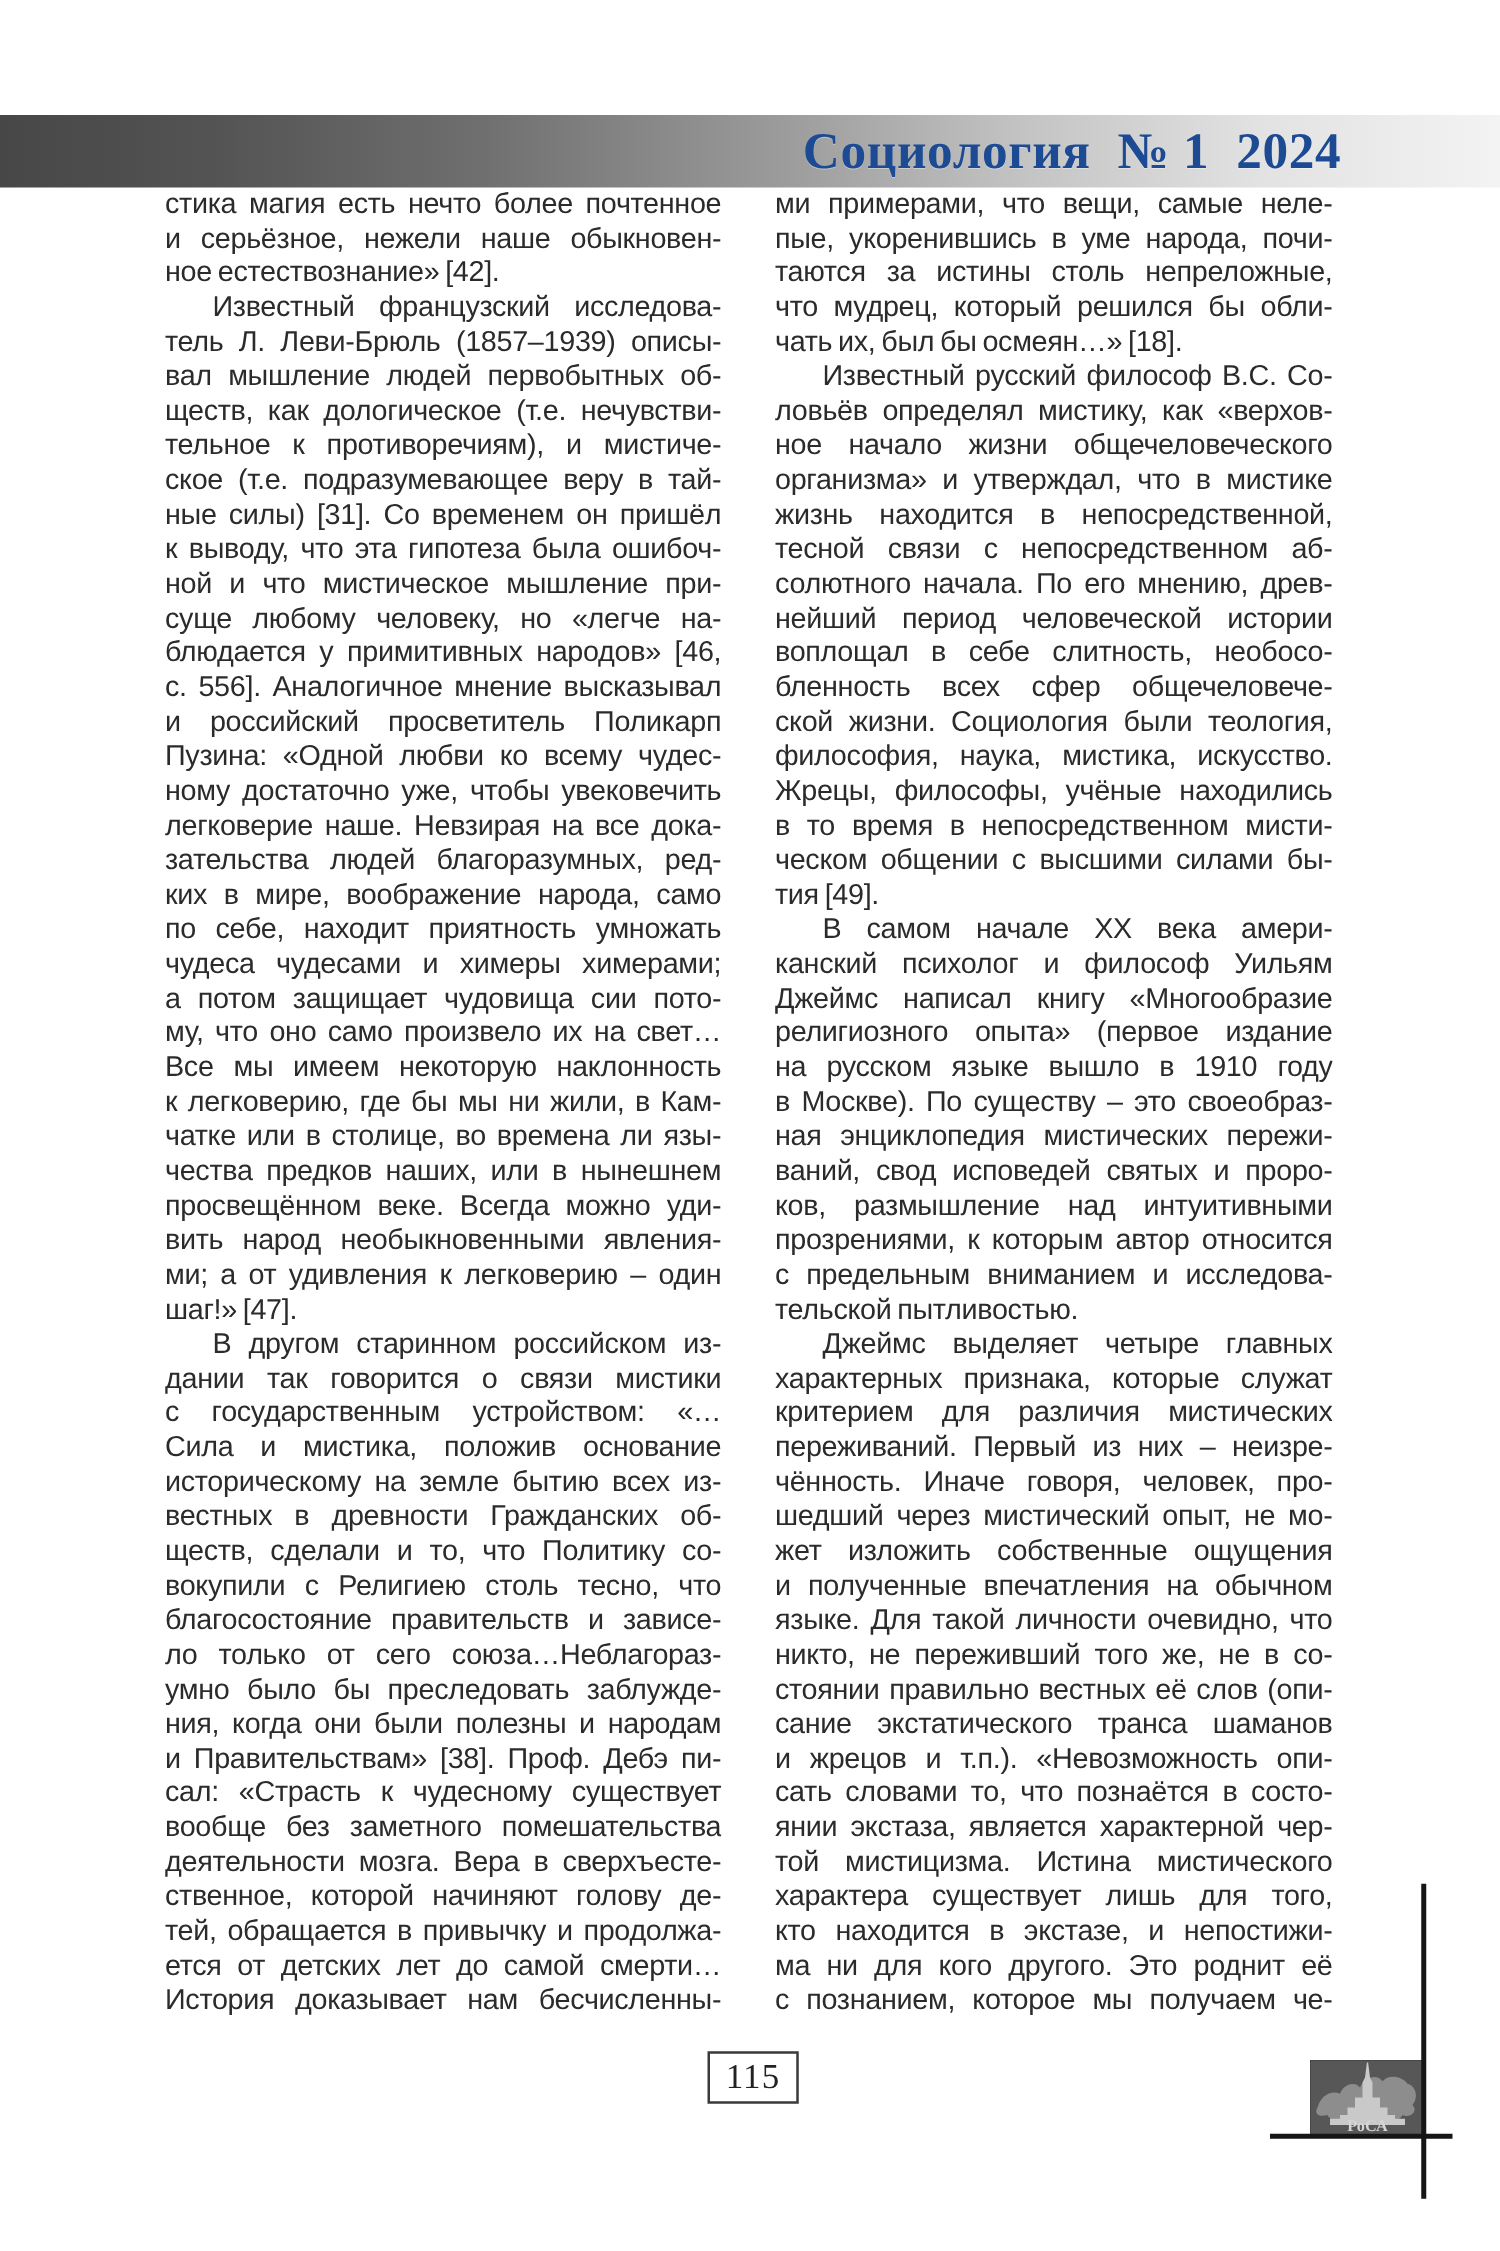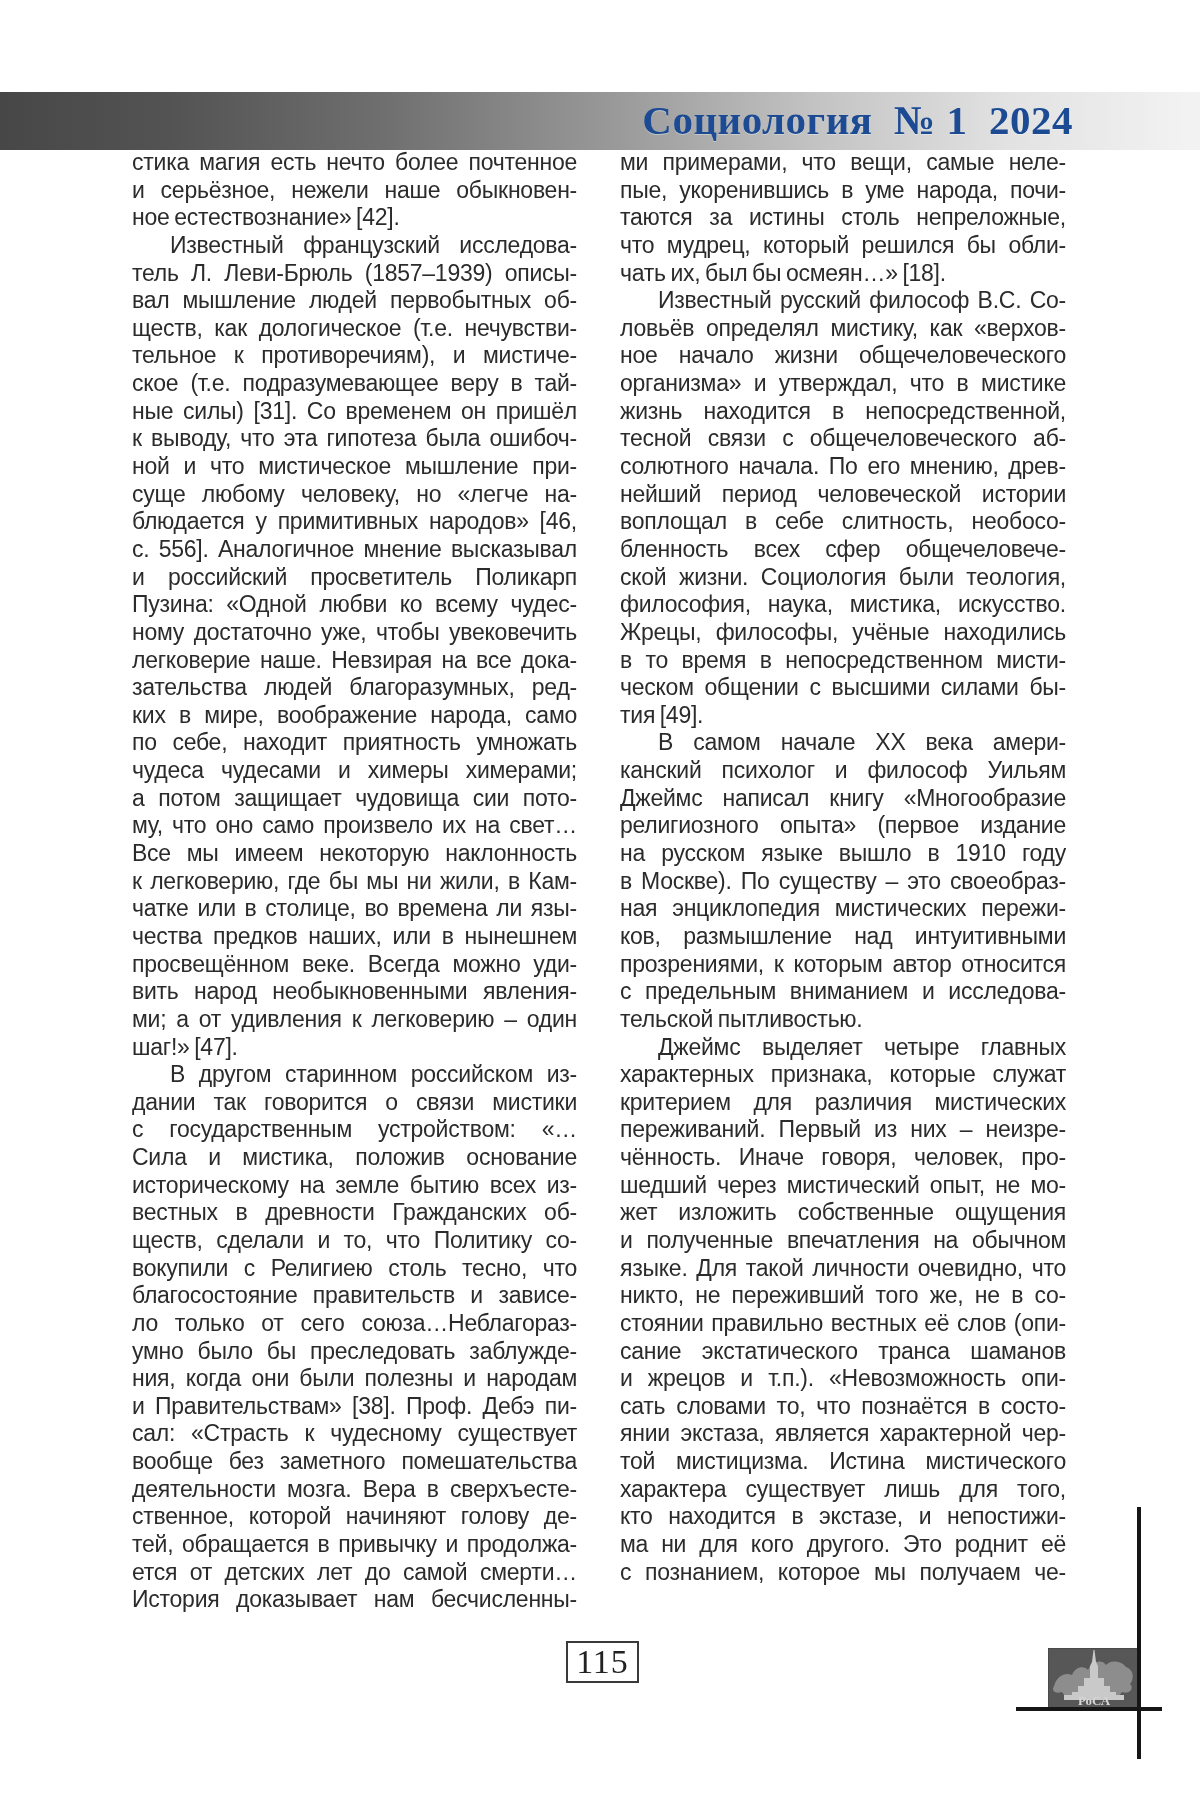--- a/index.html
+++ b/index.html
@@ -33,21 +33,21 @@
   }
   .ln.end{text-align-last:left;}
   .ln.ind{text-indent:38px;}
   
   .pagebox{
     position:absolute;left:566px;top:1641px;width:73px;height:42px;
     border:2px solid #3a3a3a;background:#fff;box-sizing:border-box;
     display:flex;align-items:center;justify-content:center;
   }
   .pagenum{
-    font-family:"Liberation Serif",serif;font-size:34px;color:#222;
+    font-family:"Liberation Serif",serif;font-size:28px;color:#222;
     letter-spacing:1px;
   }
   
   .logo{position:absolute;left:1048px;top:1648px;width:92px;height:61px;}
   .vrule{position:absolute;left:1137px;top:1507px;width:4px;height:252px;background:#161616;}
   .hrule{position:absolute;left:1016px;top:1707px;width:146px;height:4px;background:#161616;}
 </style>
 </head>
 <body>
 
@@ -115,38 +115,39 @@
       <div class="ln">ми примерами, что вещи, самые неле-</div>
       <div class="ln">пые, укоренившись в уме народа, почи-</div>
       <div class="ln">таются за истины столь непреложные,</div>
       <div class="ln">что мудрец, который решился бы обли-</div>
       <div class="ln end">чать их, был бы осмеян…» [18].</div>
       <div class="ln ind">Известный русский философ В.С. Со-</div>
       <div class="ln">ловьёв определял мистику, как «верхов-</div>
       <div class="ln">ное начало жизни общечеловеческого</div>
       <div class="ln">организма» и утверждал, что в мистике</div>
       <div class="ln">жизнь находится в непосредственной,</div>
-      <div class="ln">тесной связи с общечеловеческого аб-</div>
+      <div class="ln">тесной связи с непосредственном аб-</div>
       <div class="ln">солютного начала. По его мнению, древ-</div>
       <div class="ln">нейший период человеческой истории</div>
       <div class="ln">воплощал в себе слитность, необосо-</div>
       <div class="ln">бленность всех сфер общечеловече-</div>
       <div class="ln">ской жизни. Социология были теология,</div>
       <div class="ln">философия, наука, мистика, искусство.</div>
       <div class="ln">Жрецы, философы, учёные находились</div>
       <div class="ln">в то время в непосредственном мисти-</div>
       <div class="ln">ческом общении с высшими силами бы-</div>
       <div class="ln end">тия [49].</div>
       <div class="ln ind">В самом начале XX века амери-</div>
       <div class="ln">канский психолог и философ Уильям</div>
       <div class="ln">Джеймс написал книгу «Многообразие</div>
       <div class="ln">религиозного опыта» (первое издание</div>
       <div class="ln">на русском языке вышло в 1910 году</div>
       <div class="ln">в Москве). По существу – это своеобраз-</div>
       <div class="ln">ная энциклопедия мистических пережи-</div>
+      <div class="ln">ваний, свод исповедей святых и проро-</div>
       <div class="ln">ков, размышление над интуитивными</div>
       <div class="ln">прозрениями, к которым автор относится</div>
       <div class="ln">с предельным вниманием и исследова-</div>
       <div class="ln end">тельской пытливостью.</div>
       <div class="ln ind">Джеймс выделяет четыре главных</div>
       <div class="ln">характерных признака, которые служат</div>
       <div class="ln">критерием для различия мистических</div>
       <div class="ln">переживаний. Первый из них – неизре-</div>
       <div class="ln">чённость. Иначе говоря, человек, про-</div>
       <div class="ln">шедший через мистический опыт, не мо-</div>

